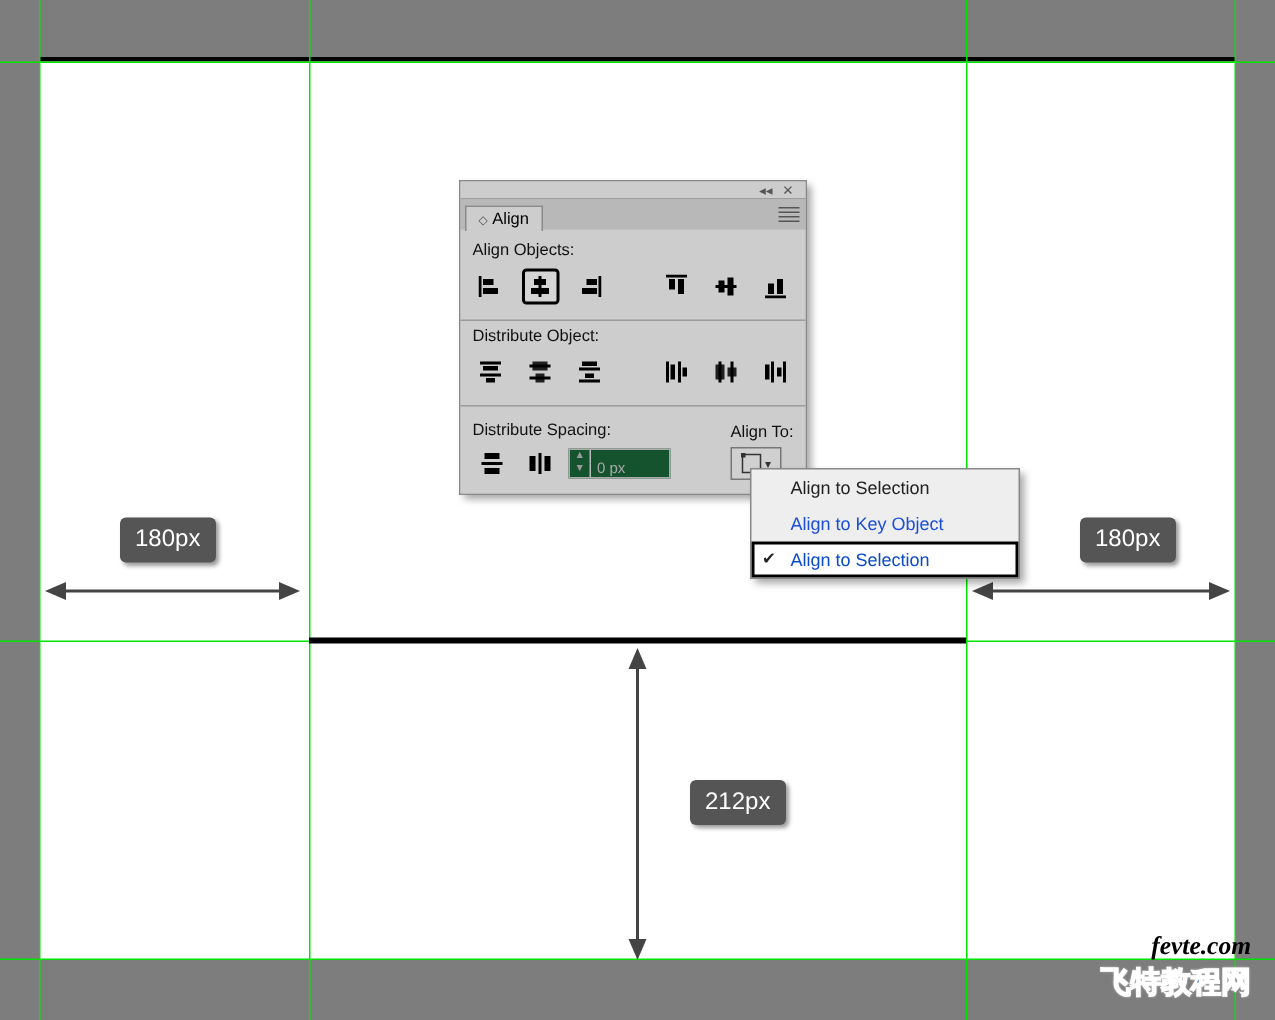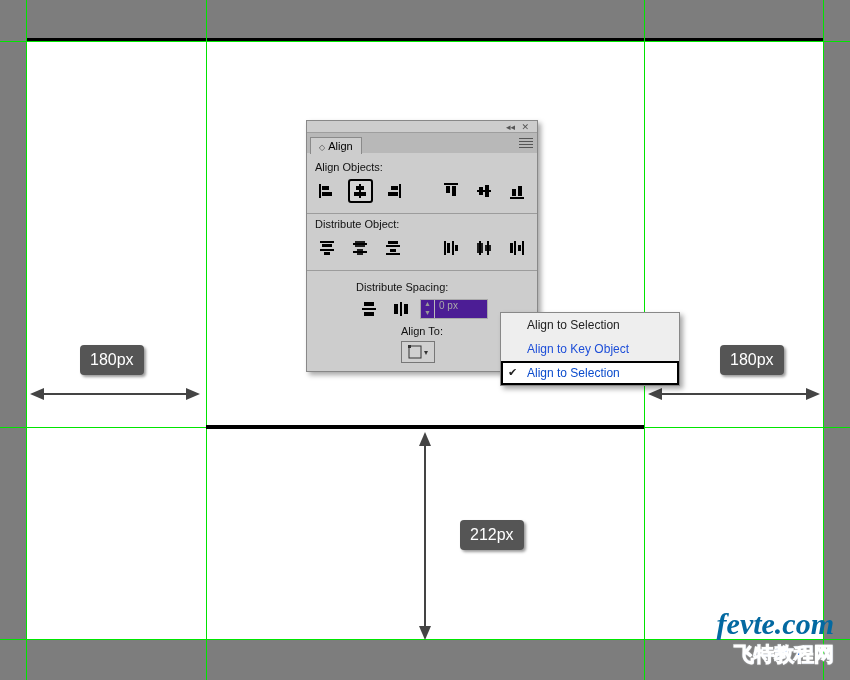--- a/index.html
+++ b/index.html
@@ -40,38 +40,38 @@
   .tab::before { content:"◇"; font-size:8px; margin-right:3px; color:#555; }
   .panel-menu { position:absolute; right:4px; top:3px; width:14px; height:14px; display:flex; flex-direction:column; justify-content:center; gap:2px; }
   .panel-menu div { height:1px; background:#555; }
   .panel-body { padding: 4px 8px 8px 8px; background:#cdcdcd; }
   .section-title { font-size:11px; color:#111; margin:4px 0 4px 0; }
   .row { display:flex; gap:8px; align-items:center; padding:2px 0 10px 0; }
   .icon-btn { width:26px; height:24px; display:flex; align-items:center; justify-content:center; color:#1a1a1a; position:relative; }
   .icon-btn.selected { border:2px solid #000; border-radius:3px; background:#d5d5d5; }
   .gap { width:18px; }
   .hr { height:1px; background:#9c9c9c; margin:0 -8px; }
-  .dist-row { display:flex; align-items:center; justify-content:space-between; padding-top:6px;flex-direction:column; }
+  .dist-row { display:flex; align-items:center; justify-content:space-between; padding-top:6px; }
   .dist-left { display:flex; align-items:center; gap:6px; }
-  .spin { display:flex; align-items:flex-start; border:1px solid #aaa; background:#4c1d95; height:20px; }
+  .spin { display:flex; align-items:flex-end; border:1px solid #aaa; background:#14532d; height:20px; }
   .spin .arrows { width:14px; display:flex; flex-direction:column; }
   .spin .arrows span { height:9px; font-size:7px; text-align:center; color:#999; border-right:1px solid #bbb; }
   .spin input { width:52px; border:none; background:transparent; font-size:10px; color:#aaa; padding-left:4px; outline:none; }
   .alignto-btn { width:34px; height:22px; border:1px solid #777; background:#d0d0d0; display:flex; align-items:center; justify-content:center; gap:2px; }
 
   
   .menu { position:absolute; left:500px; top:312px; width:180px; background:#eee; border:1px solid #888; box-shadow:3px 3px 5px rgba(0,0,0,.35); }
   .menu-item { padding:5px 8px 5px 26px; font-size:12px; color:#222; position:relative; }
   .menu-item.disabled { color:#1d4ed8; }
   .menu-item.selected { background:#fff; color:#0a4bcc; outline:2px solid #000; outline-offset:-2px; }
   .menu-item .check { position:absolute; left:7px; top:5px; color:#222; font-size:11px; }
 
   
   .watermark { position:absolute; right:16px; bottom:12px; text-align:right; }
-  .wm1 { font-family: Georgia, serif; font-style:italic; font-weight:bold; font-size:30px; color:#0369a1; }
+  .wm1 { font-family: Georgia, serif; font-style:italic; font-weight:bold; font-size:17px; color:#000000; }
   .wm2 { font-family: "Microsoft YaHei", sans-serif; font-weight:bold; font-size:20px; color:#2a6bd6; -webkit-text-stroke:1px #fff; text-shadow:0 0 2px #fff; }
 </style>
 </head>
 <body>
 
 <div class="canvas"></div>
 <div class="canvas-white"></div>
 <div class="gray-top"></div>
 <div class="gray-bottom"></div>
 <div class="divider-top"></div>

